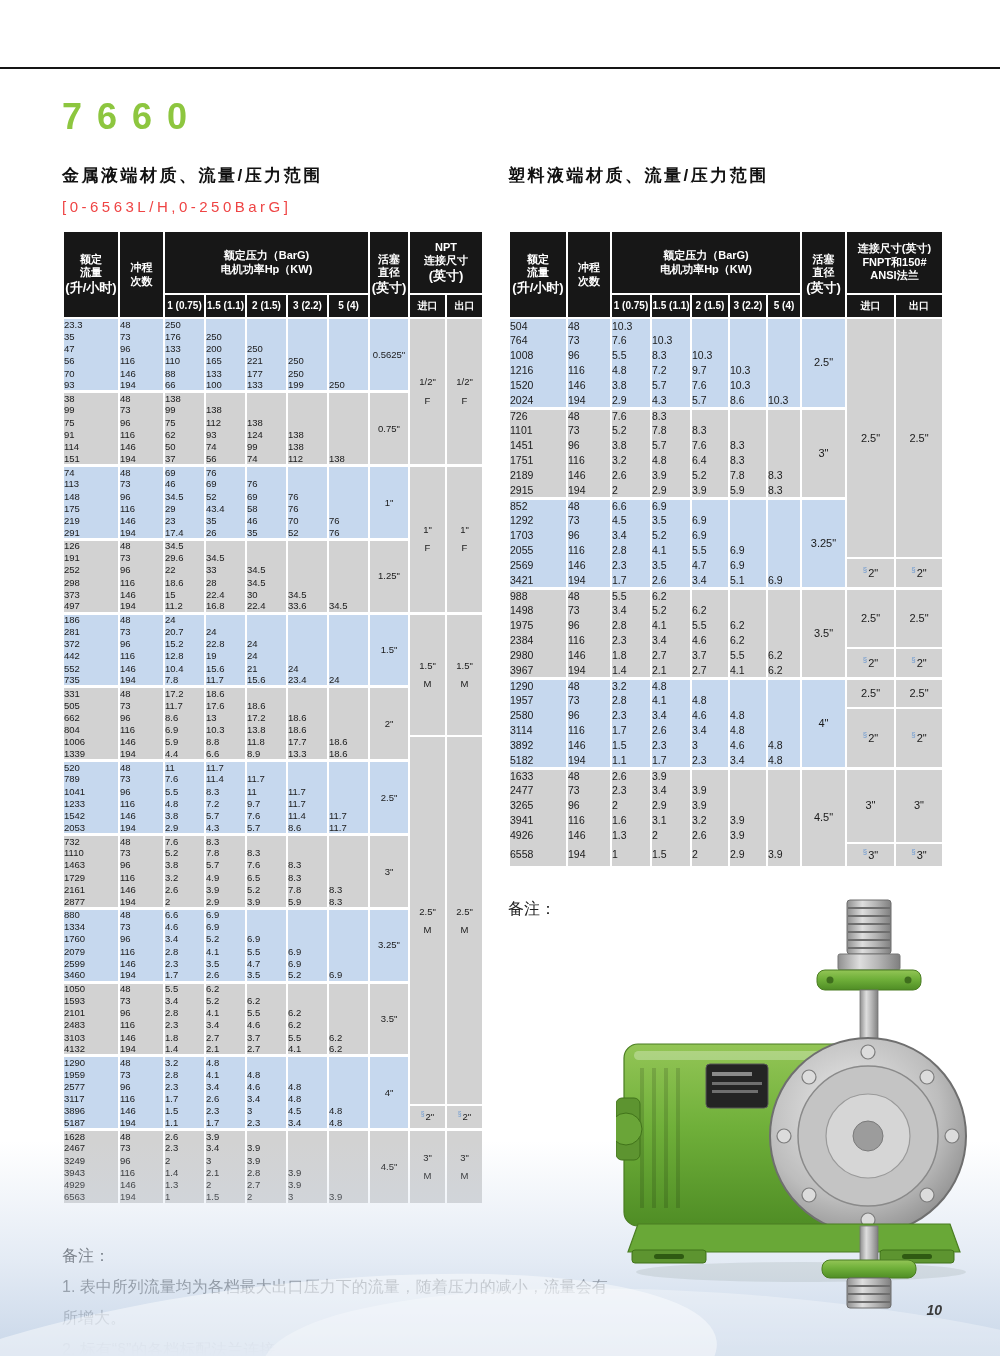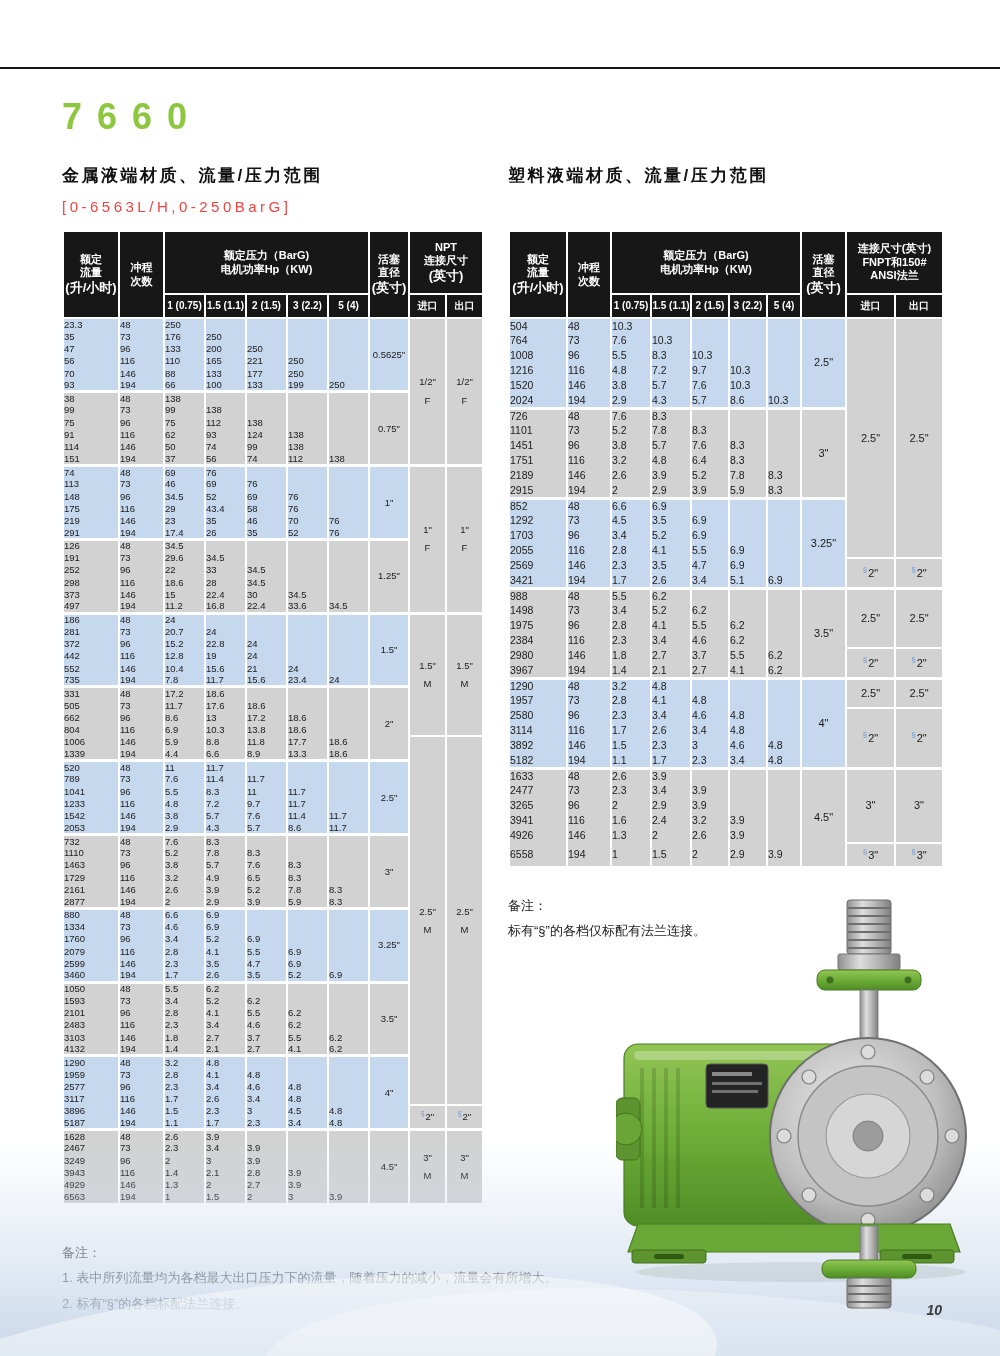--- a/index.html
+++ b/index.html
@@ -52,21 +52,21 @@
   td.piston-cell { text-align:center; font-size:10px; }
   .t-right td.piston-cell { font-size:11px; }
   td.conn-cell { background:#d2d2d2 !important; text-align:center; font-size:10px; }
   .t-right td.conn-cell { font-size:11px; }
   td.conn-cell .c-line { line-height:1.9; }
   tr.group-start td { border-top:3px solid #fff; }
   td.conn-cell.mid-start { border-top:2px solid #fff; }
   .flange-mark { color:#6f9bd1; font-size:0.72em; vertical-align:super; margin-right:1px; }
 
   
-  .note { font-size:13px; color:#222; line-height:1.95; }
+  .note { font-size:16px; color:#222; line-height:1.95; }
   .note .nt { display:block; }
   .right-note  { position:absolute; left:508px; top:893px; width:260px; }
   .bottom-note { position:absolute; left:62px;  top:1240px; width:560px; }
 
   .page-number {
     position:absolute; right:58px; top:1302px;
     font-size:14px; font-weight:bold; font-style:italic; color:#3a3a3a;
   }
 
   
@@ -1216,21 +1216,21 @@
             <td class="num">2</td>
             <td class="num">2.9</td>
             <td class="num">3.9</td>
             <td class="num"></td>
             <td class="num"></td>
           </tr>
           <tr class="tone-gray">
             <td class="num flow">3941</td>
             <td class="num">116</td>
             <td class="num">1.6</td>
-            <td class="num">2.4</td>
+            <td class="num">3.1</td>
             <td class="num">3.2</td>
             <td class="num">3.9</td>
             <td class="num"></td>
           </tr>
           <tr class="tone-gray">
             <td class="num flow">4926</td>
             <td class="num">146</td>
             <td class="num">1.3</td>
             <td class="num">2</td>
             <td class="num">2.6</td>
@@ -1251,21 +1251,20 @@
             <td class="conn-cell mid-start" rowspan="1">
               <div class="c-line"><span class="flange-mark">§</span>3"</div>
             </td>
           </tr>
         </tbody>
       </table>
     </div>
 
   <div class="right-note note">
     <span class="nt">备注：</span>
-    <span class="nt">标有“§”的各档仅标配有法兰连接。</span>
   </div>
 
   <div class="bottom-note note">
     <span class="nt">备注：</span>
     <span class="nt">1. 表中所列流量均为各档最大出口压力下的流量，随着压力的减小，流量会有所增大。</span>
     <span class="nt">2. 标有“§”的各档标配法兰连接。</span>
   </div>
 
   <div class="bottom-fade">
     <div class="wave1"></div>

